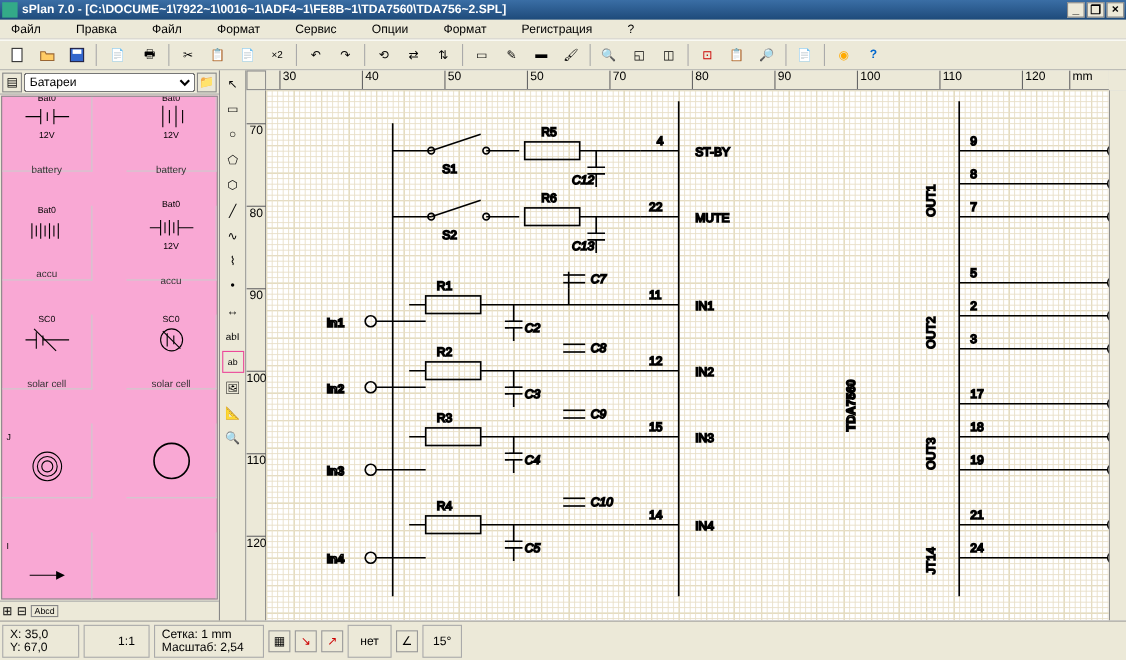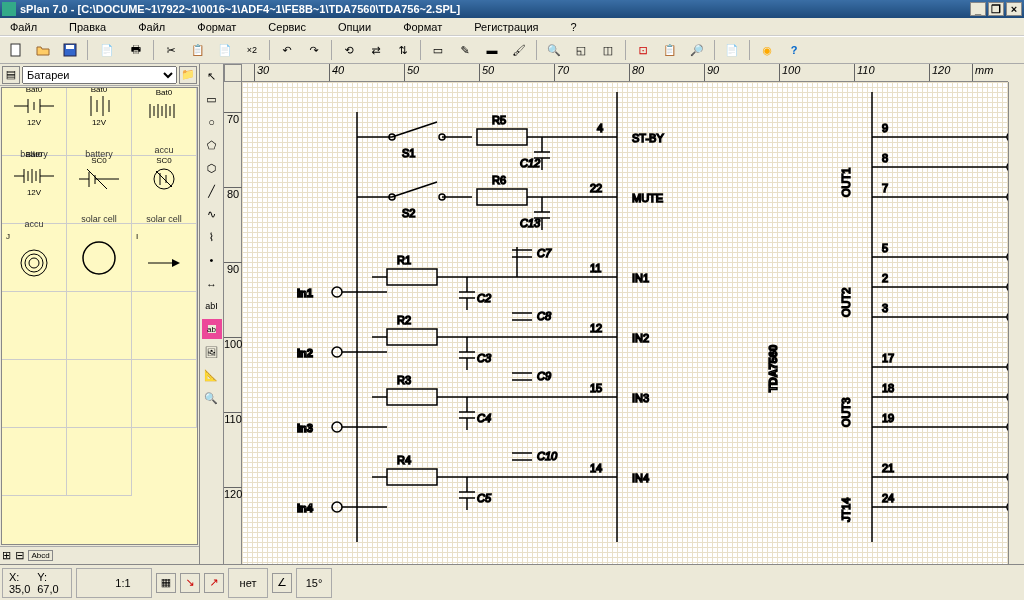--- a/index.html
+++ b/index.html
@@ -12,50 +12,50 @@
 .menubar .menuitem { padding: 1px 6px; cursor: pointer; }
 .toolbar { background: #ece9d8; height: 28px; display: flex; align-items: center; padding: 1px 4px; gap: 3px; border-bottom: 1px solid #aaa; border-top: 1px solid #fff; }
 .toolbar .tbtn { width: 24px; height: 24px; display: flex; align-items: center; justify-content: center; cursor: pointer; border: 1px solid transparent; border-radius: 2px; }
 .toolbar .sep { width: 1px; height: 20px; background: #aaa; margin: 0 2px; }
 .toolbar .wide { width: 28px; }
 .main { display: flex; height: 500px; }
 .libpanel { width: 200px; background: #ece9d8; border-right: 1px solid #888; display: flex; flex-direction: column; }
 .libhdr { height: 22px; display: flex; align-items: center; padding: 1px 2px; gap: 2px; border-bottom: 1px solid #aaa; }
 .libhdr select { flex: 1; height: 18px; font-size: 11px; }
 .libhdr .libbtn { width: 18px; height: 18px; border: 1px solid #888; background: #ece9d8; display: flex; align-items: center; justify-content: center; cursor: pointer; }
-.libgrid { flex: 1; background: #fef9c3; display: grid; grid-template-columns: 1fr 1fr 1fr; grid-auto-rows: 68px; border: 1px solid #888; margin: 1px; overflow: hidden; }
+.libgrid { flex: 1; background: #f9a8d4; display: grid; grid-template-columns: 1fr 1fr; grid-auto-rows: 68px; border: 1px solid #888; margin: 1px; overflow: hidden; gap: 31px; }
 .libcell { border-right: 1px solid #ccc; border-bottom: 1px solid #ccc; display: flex; flex-direction: column; align-items: center; justify-content: center; gap: 2px; }
 .libcell .sym { width: 50px; height: 40px; display: flex; align-items: center; justify-content: center; }
 .libcell .lbl { font-size: 9px; color: #333; margin-top: 20px; }
 .libtoolbar { height: 18px; display: flex; align-items: center; gap: 4px; padding: 0 2px; border-top: 1px solid #aaa; }
 .tools { width: 24px; background: #ece9d8; display: flex; flex-direction: column; align-items: center; padding: 2px 0; gap: 3px; border-right: 1px solid #888; }
 .tools .tool { width: 20px; height: 20px; display: flex; align-items: center; justify-content: center; cursor: pointer; border: 1px solid transparent; }
 .canvas-wrap { flex: 1; display: flex; flex-direction: column; background: #ddd; }
 .rulers-row { display: flex; height: 18px; }
 .ruler-corner { width: 18px; height: 18px; background: #ece9d8; border: 1px solid #888; }
 .ruler-h { flex: 1; background: #ece9d8; border-bottom: 1px solid #888; position: relative; font-size: 9px; overflow: hidden; }
-.ruler-h .tick { position: absolute; top: 0; height: 18px; border-left: 1px solid #666; padding-left: 2px; font-style: italic; }
+.ruler-h .tick { position: absolute; top: 0; height: 18px; border-left: 1px solid #666; padding-left: 2px; }
 .canvas-body { flex: 1; display: flex; overflow: hidden; }
 .ruler-v { width: 18px; background: #ece9d8; border-right: 1px solid #888; position: relative; font-size: 9px; }
 .ruler-v .tick { position: absolute; left: 0; width: 18px; border-top: 1px solid #666; text-align: center; }
 .canvas { flex: 1; position: relative; background: #fff; overflow: hidden; }
 .grid-bg { position: absolute; inset: 0; background-image:
   linear-gradient(#e8dfc8 1px, transparent 1px),
   linear-gradient(90deg, #e8dfc8 1px, transparent 1px),
   linear-gradient(#d0c490 1px, transparent 1px),
   linear-gradient(90deg, #d0c490 1px, transparent 1px);
   background-size: 5px 5px, 5px 5px, 25px 25px, 25px 25px; }
 .sch { position: absolute; inset: 0; }
 .sch svg { position: absolute; top: 0; left: 0; }
 .sch text { font-family: Arial; }
 .tabbar { height: 18px; background: #ece9d8; display: flex; align-items: flex-end; padding-left: 6px; border-top: 1px solid #888; }
 .tabbar .tab { background: #fff; border: 1px solid #888; border-bottom: none; padding: 1px 10px; border-radius: 0 0 4px 4px; margin-right: 2px; cursor: pointer; }
 .scroll-v { width: 16px; background: #ece9d8; border-left: 1px solid #888; }
 .statusbar { height: 36px; background: #ece9d8; display: flex; align-items: center; border-top: 1px solid #888; font-size: 10px; }
-.statusbar .cell { border: 1px solid #aaa; height: 30px; margin: 2px; padding: 2px 6px; display: flex; justify-content: center; }
+.statusbar .cell { border: 1px solid #aaa; height: 30px; margin: 2px; padding: 2px 6px; display: flex; flex-direction: column; justify-content: center; }
 .statusbar .sbtn { width: 20px; height: 20px; border: 1px solid #999; display: flex; align-items: center; justify-content: center; margin: 0 2px; cursor: pointer; }
 </style>
 </head>
 <body>
 
 <div class="titlebar">
   <span style="width:14px;height:14px;background:#3a8;margin-right:4px;"></span>
   <span class="title">sPlan 7.0 - [C:\DOCUME~1\7922~1\0016~1\ADF4~1\FE8B~1\TDA7560\TDA756~2.SPL]</span>
   <div class="winbtns">
     <div class="winbtn">_</div>
@@ -280,21 +280,21 @@
     <div class="tool">▭</div>
     <div class="tool">○</div>
     <div class="tool">⬠</div>
     <div class="tool">⬡</div>
     <div class="tool">╱</div>
     <div class="tool">∿</div>
     <div class="tool">⌇</div>
     <div class="tool">•</div>
     <div class="tool">↔</div>
     <div class="tool" style="font-size:9px;">abI</div>
-    <div class="tool" style="font-size:8px;border:6px solid #ec4899;">ab</div>
+    <div class="tool" style="font-size:8px;border:1px solid #ec4899;">ab</div>
     <div class="tool">🖼</div>
     <div class="tool">📐</div>
     <div class="tool">🔍</div>
   </div>
 
   <div class="canvas-wrap">
     <div class="rulers-row">
       <div class="ruler-corner"></div>
       <div class="ruler-h">
         <div class="tick" style="left:12px">30</div>
@@ -497,20 +497,24 @@
       <div class="scroll-v"></div>
     </div>
   </div>
 </div>
 
 <div class="statusbar">
   <div class="cell" style="width:70px;">
     <span>X: 35,0</span>
     <span>Y: 67,0</span>
   </div>
-  <div class="cell" style="width:76px;align-items:center;padding-left:24px;">1:1</div>
+  <div class="cell" style="width:60px;align-items:center;padding-left:24px;">1:1</div>
+  <div class="cell" style="width:100px;">
+    <span>Сетка: 1 mm</span>
+    <span>Масштаб: 2,54</span>
+  </div>
   <div class="sbtn">▦</div>
   <div class="sbtn" style="color:#c00;">↘</div>
   <div class="sbtn" style="color:#c00;">↗</div>
   <div class="cell" style="width:40px;align-items:center;">нет</div>
   <div class="sbtn">∠</div>
   <div class="cell" style="width:36px;align-items:center;text-align:right;">15°</div>
 </div>
 
 </body></html>

